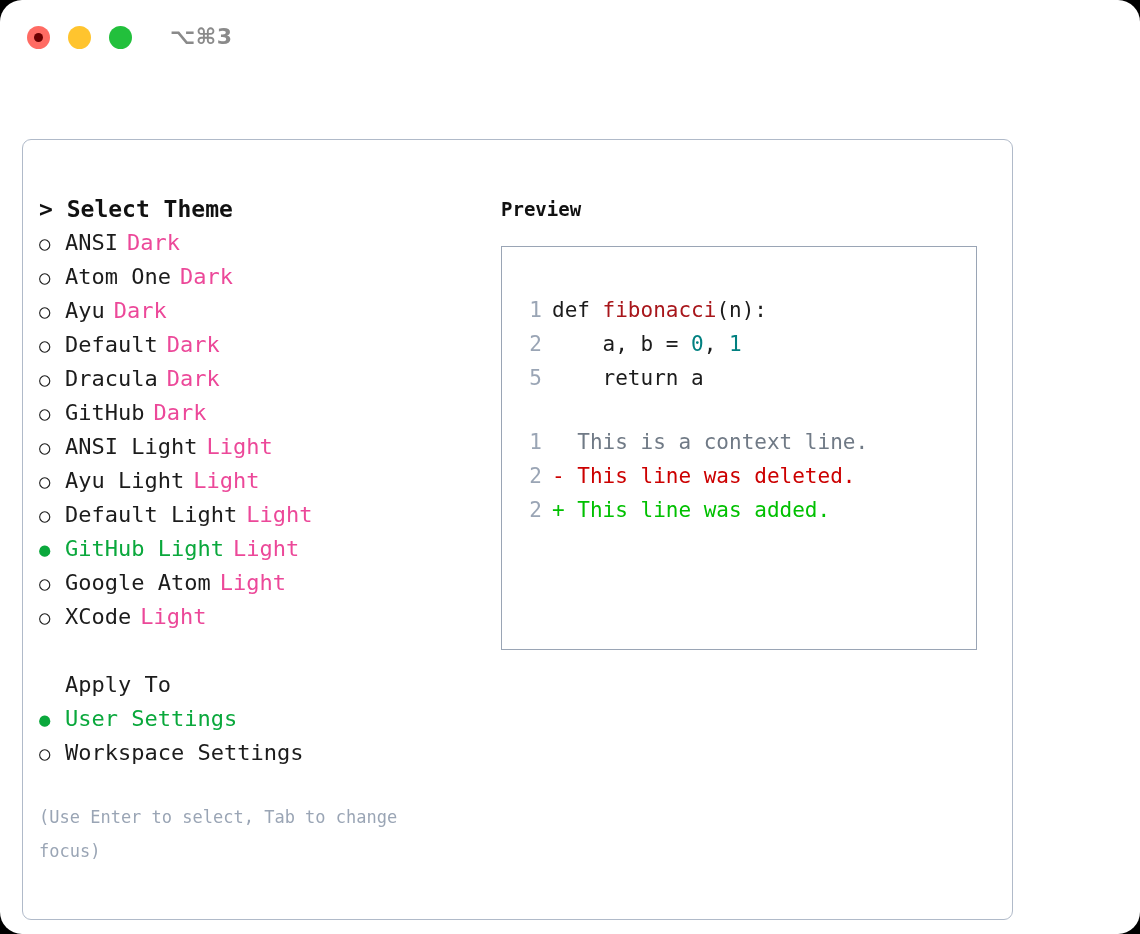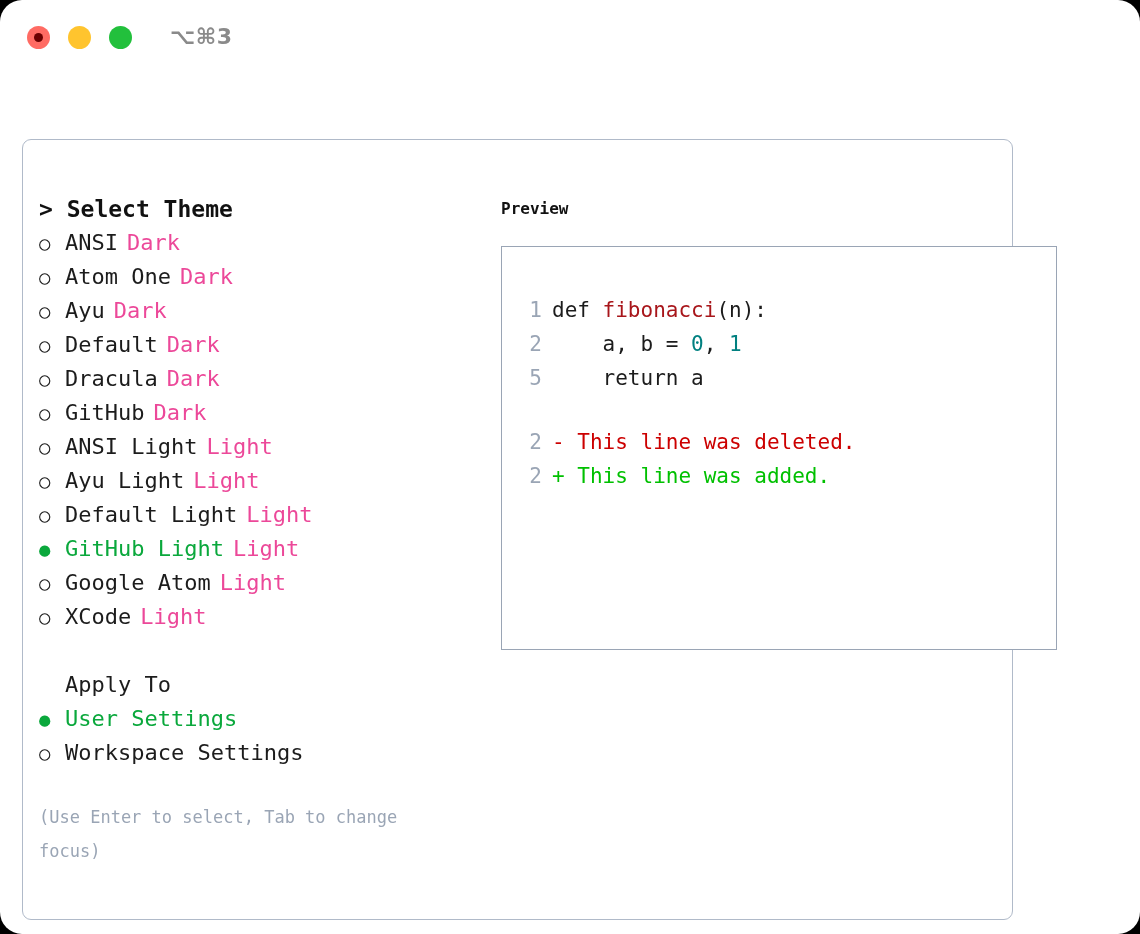--- a/index.html
+++ b/index.html
@@ -131,28 +131,28 @@
   }
 
   
   .right-col {
     position: absolute;
     left: 478px;
     top: 52px;
     width: 490px;
   }
   .preview-title {
-    font-size: 16px;
+    font-size: 19px;
     font-weight: bold;
     color: #111111;
     line-height: 34px;
   }
   .preview-box {
     margin-top: 20px;
-    width: 556px;
+    width: 476px;
     height: 404px;
     border: 1.6px solid #9aa5b5;
     box-sizing: border-box;
     background: #ffffff;
     padding: 46px 0 0 18px;
   }
   .code-line {
     font-size: 21px;
     line-height: 34px;
     white-space: pre;
@@ -220,20 +220,21 @@
     <div class="right-col">
       <div class="preview-title">Preview</div>
       <div class="preview-box">
         <div id="code-block">
             <div class="code-line"><span class="ln">1</span><span>def </span><span class="tok-fn">fibonacci</span><span>(n):</span></div>
             <div class="code-line"><span class="ln">2</span><span>    a, b = </span><span class="tok-num">0</span><span>, </span><span class="tok-num">1</span></div>
             <div class="code-line"><span class="ln">5</span><span>    return a</span></div>
           </div>
         <div class="diff-gap"></div>
         <div id="diff-block">
+            <div class="code-line"><span class="ln">1</span><span class="diff-ctx">  </span><span class="diff-ctx">This is a context line.</span></div>
             <div class="code-line"><span class="ln">2</span><span class="diff-del">- </span><span class="diff-del">This line was deleted.</span></div>
             <div class="code-line"><span class="ln">2</span><span class="diff-add">+ </span><span class="diff-add">This line was added.</span></div>
           </div>
       </div>
     </div>
 
   </div>
 </div>
 
 </body></html>

